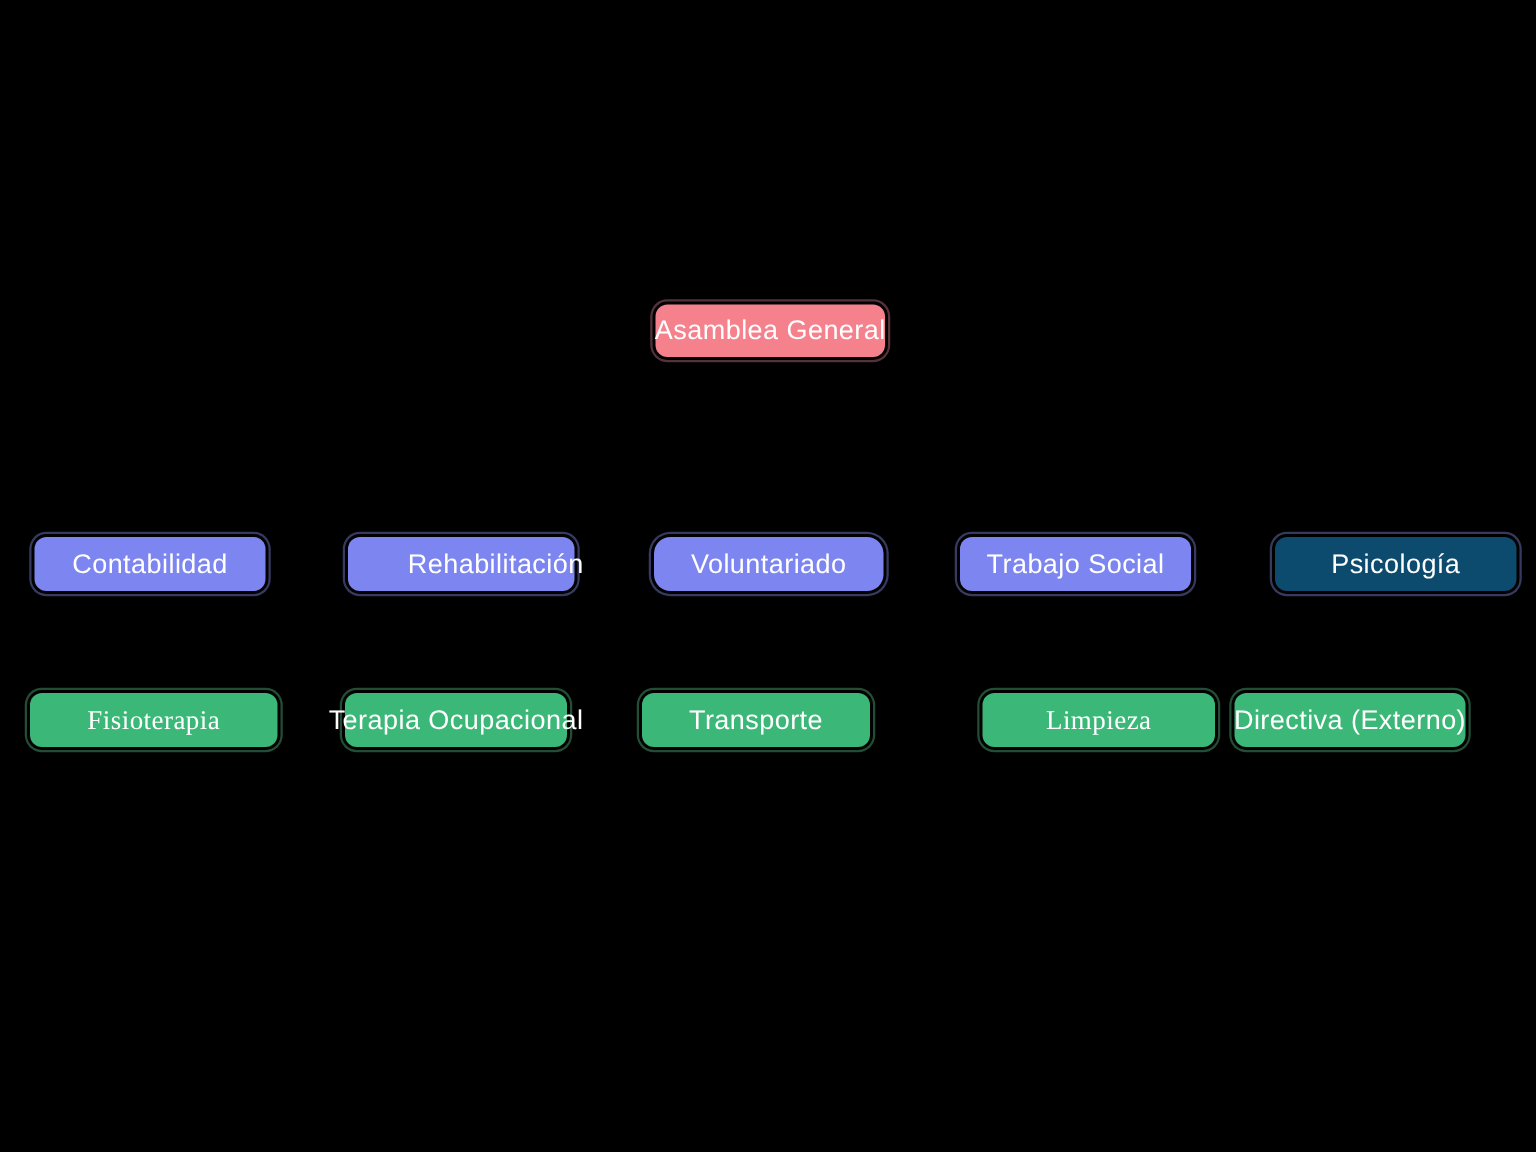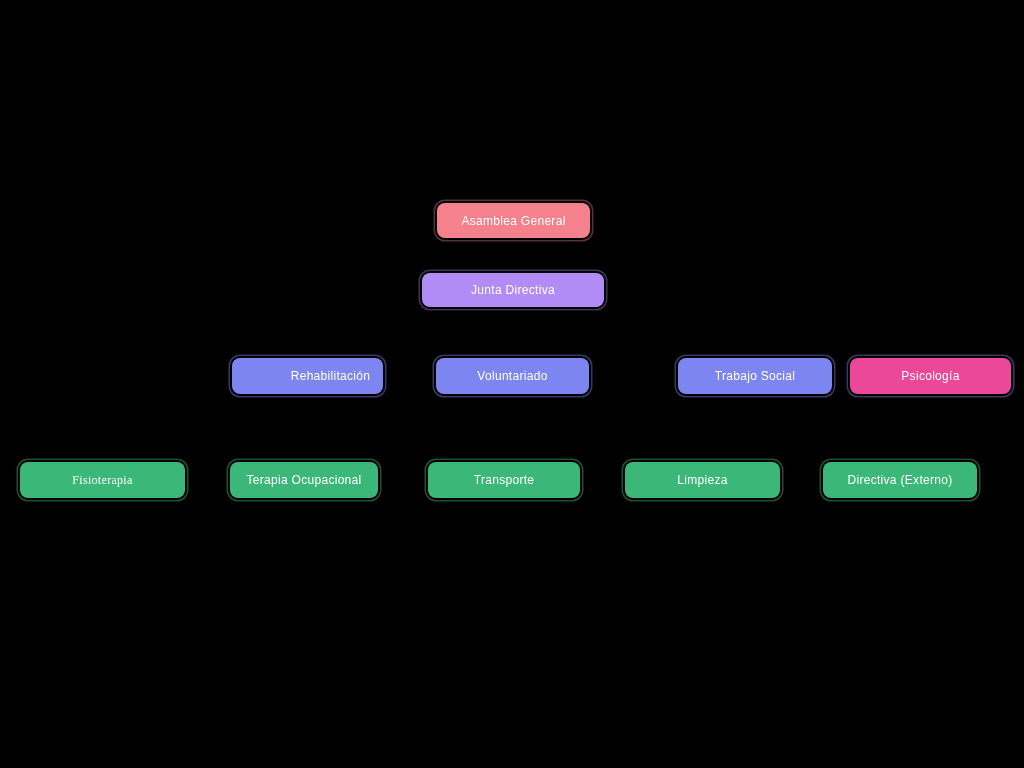--- a/index.html
+++ b/index.html
@@ -16,65 +16,65 @@
     font-family: "Liberation Sans", "DejaVu Sans", sans-serif;
   }
   .node {
     position: absolute;
     display: flex;
     align-items: center;
     justify-content: center;
     box-sizing: border-box;
     border-radius: 8px;
     color: #ffffff;
-    font-size: 12px;
+    font-size: 18px;
     font-weight: 500;
     letter-spacing: 0.3px;
     white-space: nowrap;
     text-align: center;
     
   }
   .ring-pink   { box-shadow: 0 0 0 2px #000000, 0 0 0 3.5px #53323a; }
   .ring-purple { box-shadow: 0 0 0 2px #000000, 0 0 0 3.5px #403455; }
   .ring-blue   { box-shadow: 0 0 0 2px #000000, 0 0 0 3.5px #363a5e; }
   .ring-green  { box-shadow: 0 0 0 2px #000000, 0 0 0 3.5px #234d35; }
 
   
   .pos-asamblea     { left: 437px; top: 203px; width: 153px; height: 35px; }
   .pos-junta        { left: 422px; top: 273px; width: 182px; height: 34px; }
 
   .pos-contabilidad { left: 23px;  top: 358px; width: 154px; height: 36px; }
   .pos-rehabilitacion { left: 232px; top: 358px; width: 151px; height: 36px; padding-left: 46px; }
   .pos-voluntariado { left: 436px; top: 358px; width: 153px; height: 36px; }
-  .pos-trabajo      { left: 678px; top: 358px; width: 154px; height: 36px; }
+  .pos-trabajo      { left: 640px; top: 358px; width: 154px; height: 36px; }
   .pos-psicologia   { left: 850px; top: 358px; width: 161px; height: 36px; }
 
   .pos-fisioterapia { left: 20px;  top: 462px; width: 165px; height: 36px; }
   .pos-terapia      { left: 230px; top: 462px; width: 148px; height: 36px; }
   .pos-transporte   { left: 428px; top: 462px; width: 152px; height: 36px; }
-  .pos-limpieza     { left: 625px; top: 462px; width: 155px; height: 36px; }
+  .pos-limpieza     { left: 655px; top: 462px; width: 155px; height: 36px; font-family: Liberation Serif, serif; }
   .pos-logopedia    { left: 823px; top: 462px; width: 154px; height: 36px; }
 </style>
 </head>
 <body>
 
 <div class="canvas" style="background: rgb(0, 0, 0);">
 
   <div class="node ring-pink pos-asamblea" style="background: rgb(245, 129, 141);">Asamblea General</div>
 
-  <div class="node ring-purple pos-junta" style="background: rgb(177, 140, 247);">Junta Directiva</div>
 
+  <div class="node ring-blue pos-contabilidad" style="background: rgb(125, 133, 240);">Contabilidad</div>
 
   <div class="node ring-blue pos-rehabilitacion" style="background: rgb(125, 133, 240);">Rehabilitación</div>
 
-  <div class="node ring-blue pos-voluntariado" style="background: rgb(125, 133, 240);">Voluntariado</div>
+  <div class="node ring-blue pos-voluntariado" style="background: rgb(125, 133, 240); border-radius: 11px;">Voluntariado</div>
 
   <div class="node ring-blue pos-trabajo" style="background: rgb(125, 133, 240);">Trabajo Social</div>
 
-  <div class="node ring-blue pos-psicologia" style="background: #ec4899;">Psicología</div>
+  <div class="node ring-blue pos-psicologia" style="background: #0c4a6e;">Psicología</div>
 
   <div class="node ring-green pos-fisioterapia" style="background: rgb(59, 184, 119); font-family: Liberation Serif, serif;">Fisioterapia</div>
 
   <div class="node ring-green pos-terapia" style="background: rgb(59, 184, 119);">Terapia Ocupacional</div>
 
   <div class="node ring-green pos-transporte" style="background: rgb(59, 184, 119);">Transporte</div>
 
   <div class="node ring-green pos-limpieza" style="background: rgb(59, 184, 119);">Limpieza</div>
 
   <div class="node ring-green pos-logopedia" style="background: rgb(59, 184, 119);">Directiva (Externo)</div>

